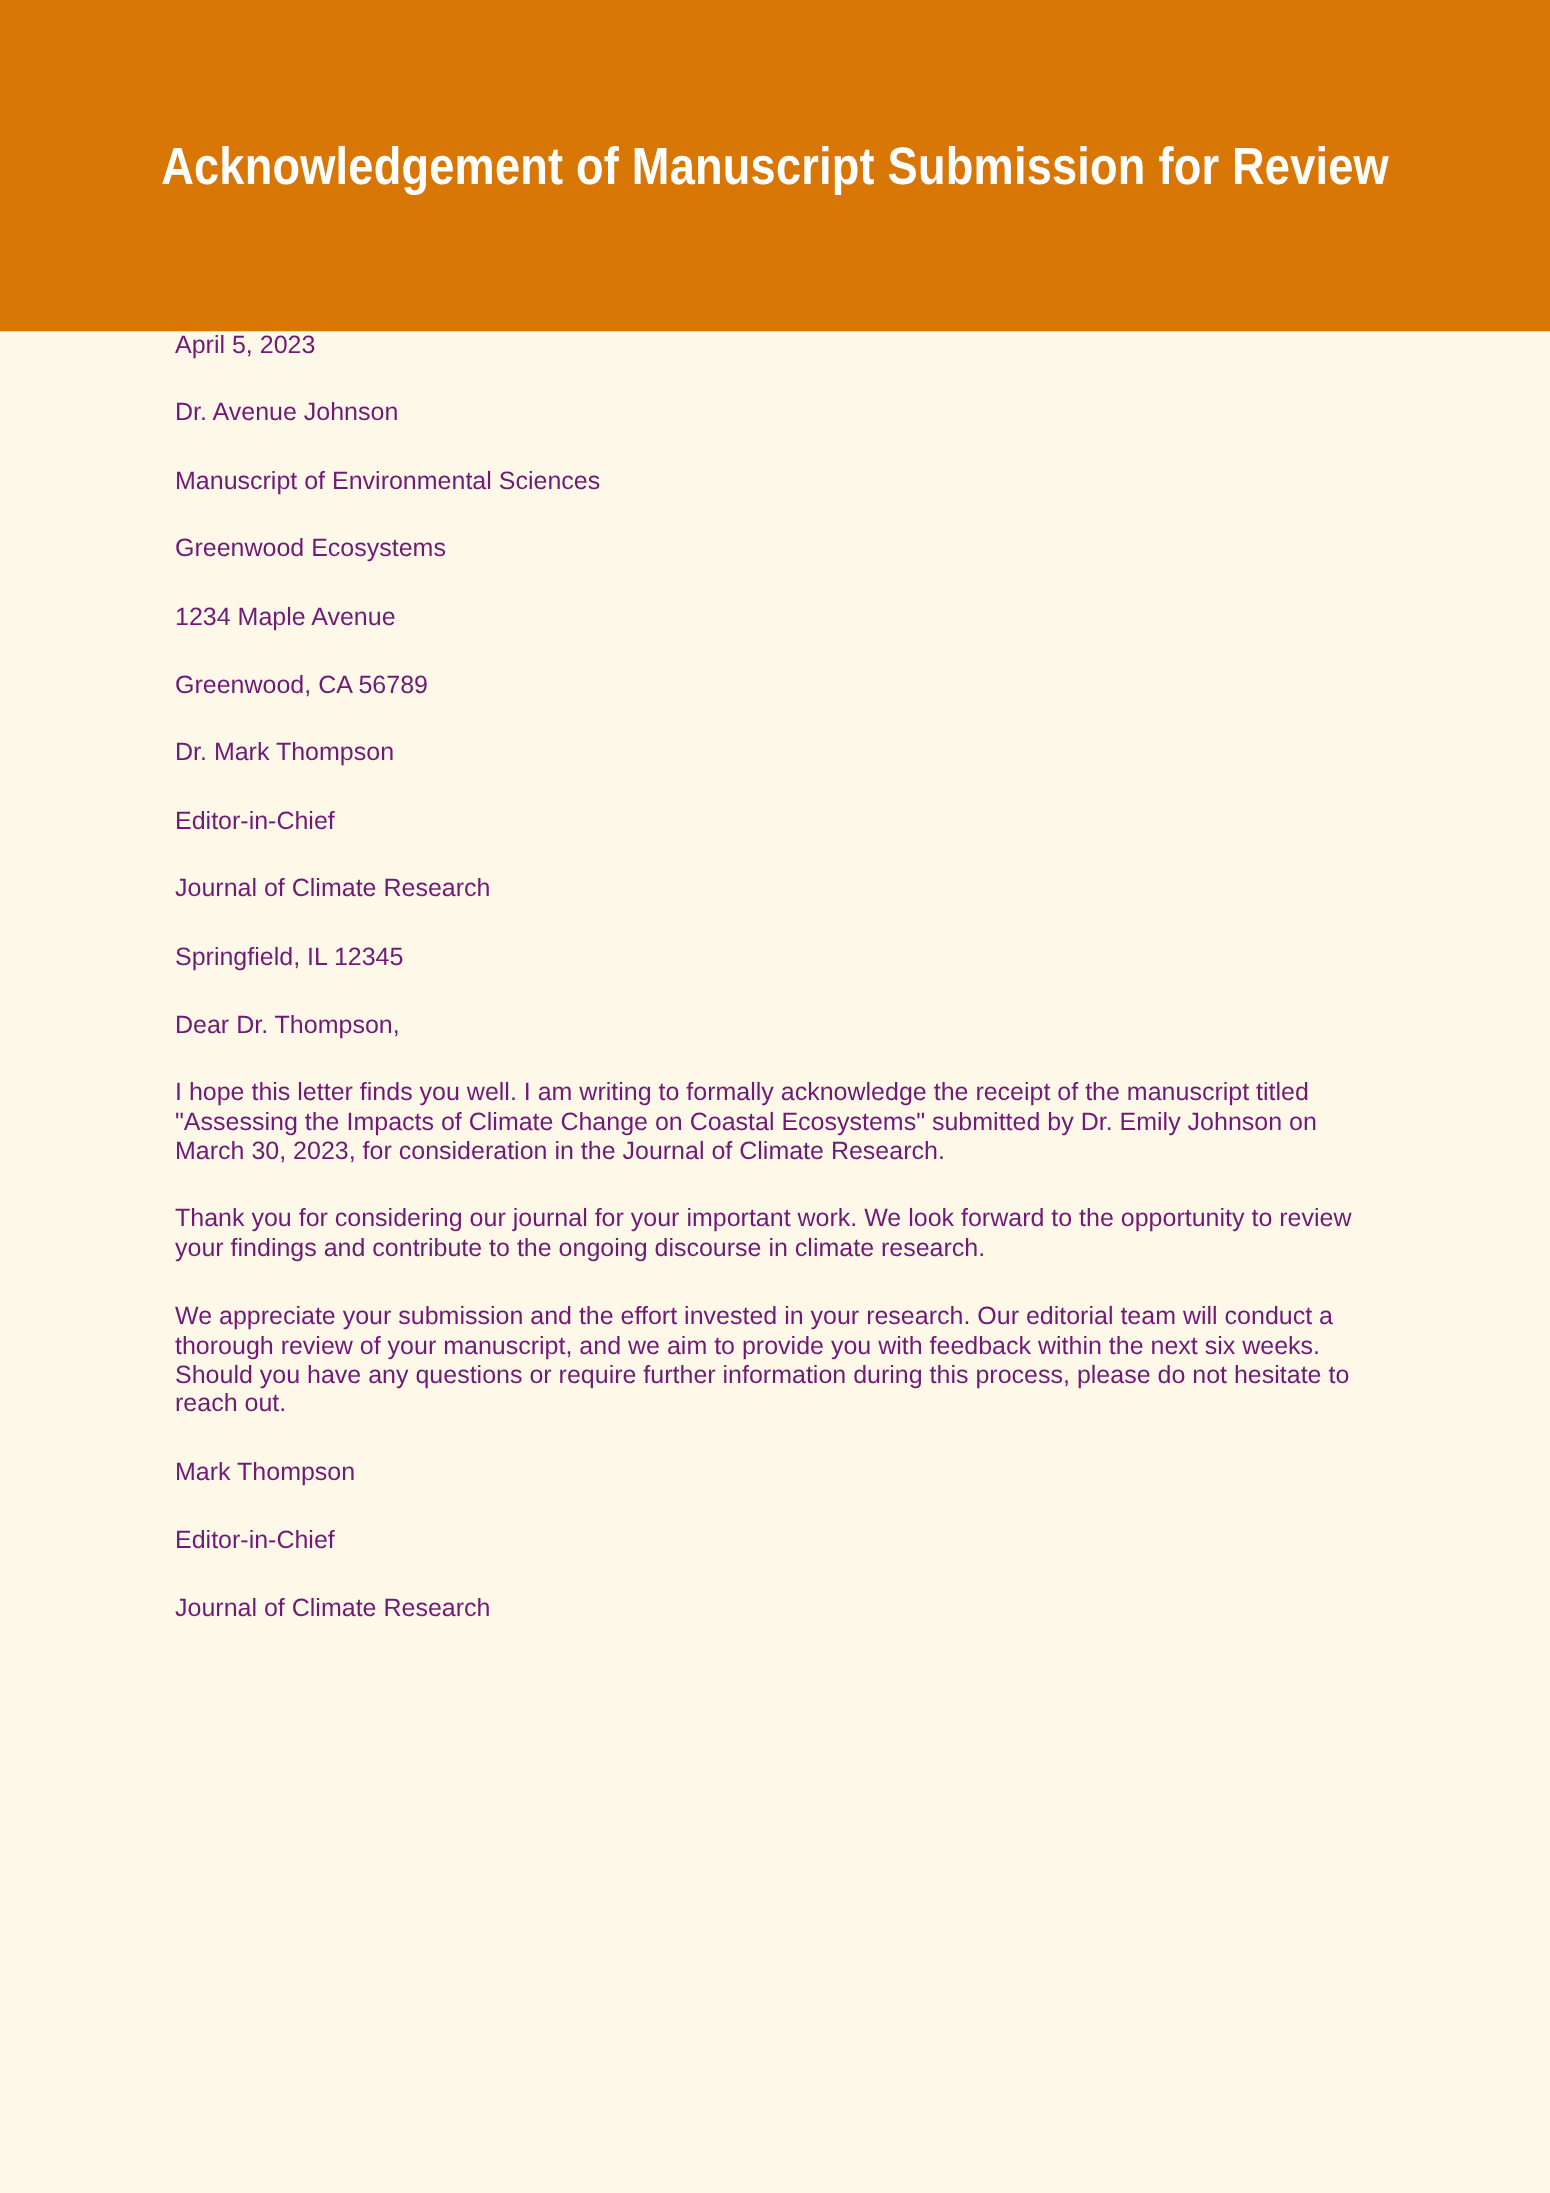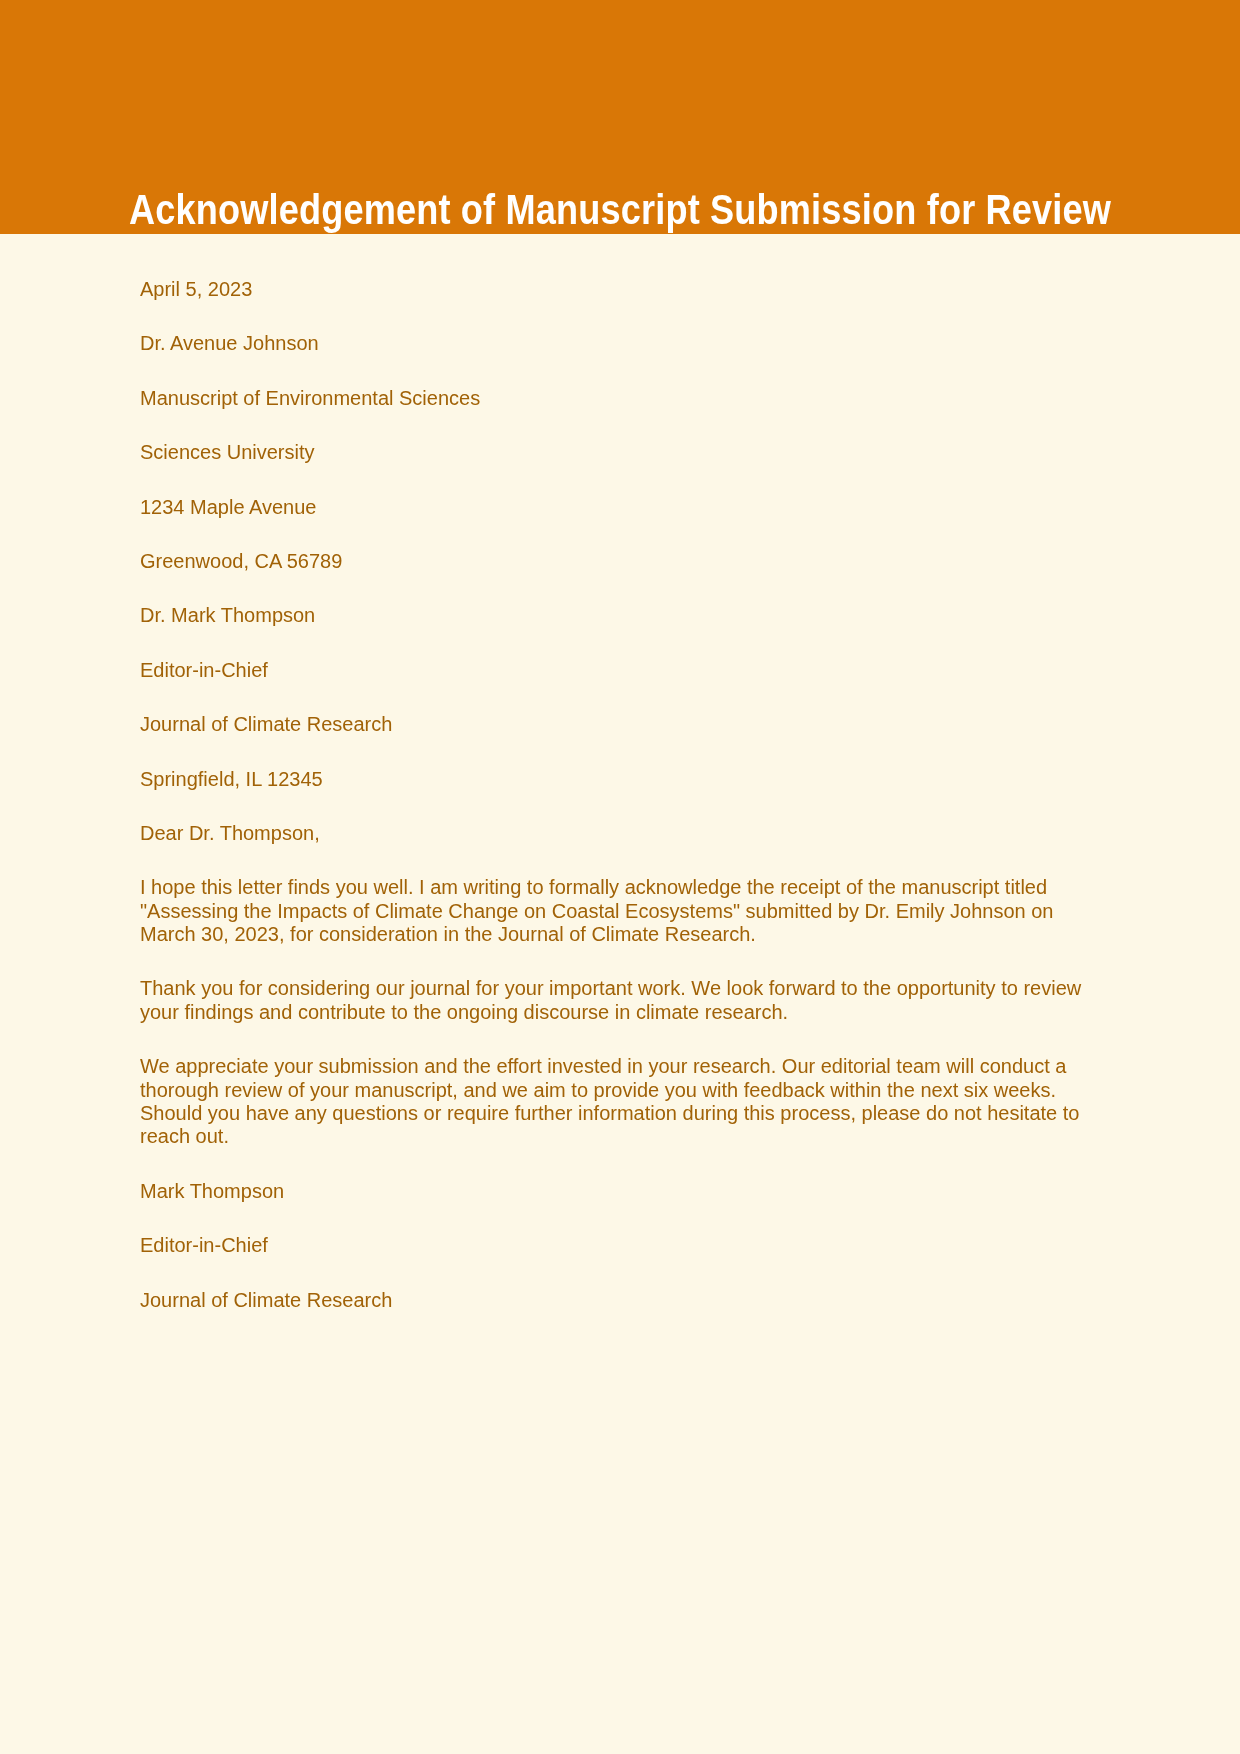--- a/index.html
+++ b/index.html
@@ -10,41 +10,40 @@
     font-family: "Liberation Sans", sans-serif;
     overflow: hidden;
   }
   .page {
     width: 1240px;
     height: 1754px;
     position: relative;
   }
   .header-band {
     width: 100%;
-    height: 234px;
+    height: 265px;
     background: #d97706;
     display: flex;
-    align-items: flex-end;
+    align-items: center;
     justify-content: center;
   }
   .header-band h1 {
     margin: 0;
     color: #ffffff;
     font-size: 42px;
     font-weight: bold;
     white-space: nowrap;
     letter-spacing: 0.2px;
     transform: scaleX(0.86);
     transform-origin: center;
   }
   .letter-body {
     width: 960px;
     margin: 0 auto;
-    padding-top: 44px;
-    color: #a16207;
+    color: #701a75;
     font-size: 20px;
     line-height: 1.17;
   }
   .letter-body p {
     margin: 0 0 31px 0;
   }
 </style>
 </head>
 <body>
 
@@ -53,21 +52,21 @@
   <div class="header-band">
     <h1>Acknowledgement of Manuscript Submission for Review</h1>
   </div>
 
   <div class="letter-body">
 
     <p>April 5, 2023</p>
 
     <p>Dr. Avenue Johnson</p>
     <p>Manuscript of Environmental Sciences</p>
-    <p>Sciences University</p>
+    <p>Greenwood Ecosystems</p>
     <p>1234 Maple Avenue</p>
     <p>Greenwood, CA 56789</p>
     <p>Dr. Mark Thompson</p>
     <p>Editor-in-Chief</p>
     <p>Journal of Climate Research</p>
     <p>Springfield, IL 12345</p>
 
     <p>Dear Dr. Thompson,</p>
 
     <p>I hope this letter finds you well. I am writing to formally acknowledge the receipt of the manuscript titled "Assessing the Impacts of Climate Change on Coastal Ecosystems" submitted by Dr. Emily Johnson on March 30, 2023, for consideration in the Journal of Climate Research.</p>

